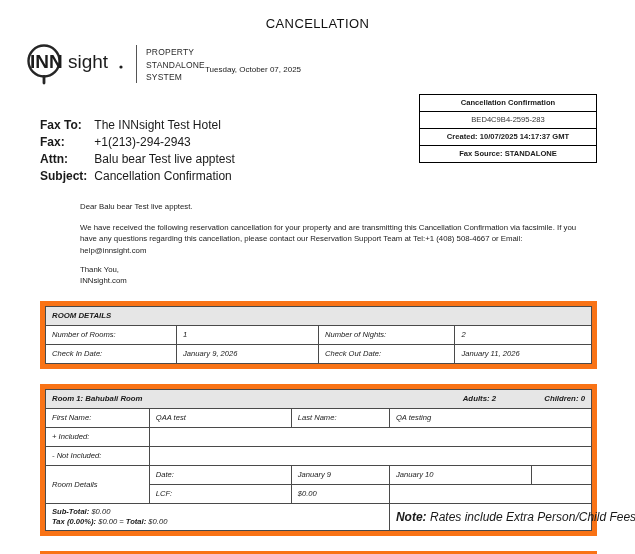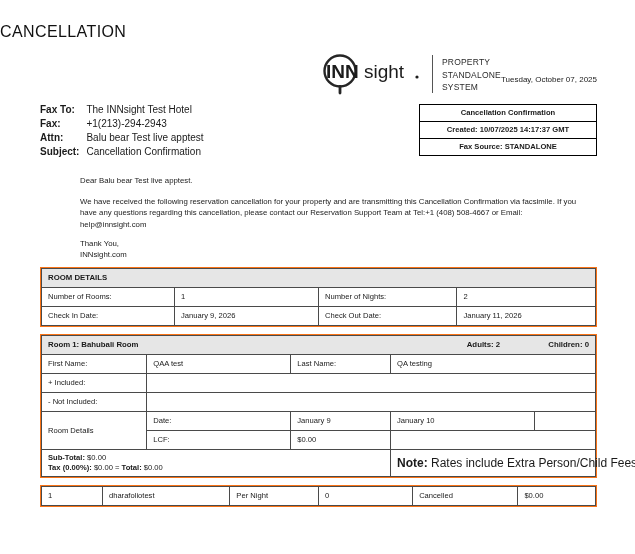--- a/index.html
+++ b/index.html
@@ -12,31 +12,31 @@
     height: 554px;
     font-family: "Liberation Sans", sans-serif;
     color: #1a1a1a;
     font-size: 8px;
     overflow: hidden;
     position: relative;
   }
 
   
   .doc-title {
-    text-align: left;
-    font-size: 16px;
+    text-align: center;
+    font-size: 13px;
     letter-spacing: 0.4px;
-    padding-top: 23px;
+    padding-top: 16px;
     color: #111;
   }
 
   .header-row {
     display: flex;
     align-items: flex-start;
-    justify-content: flex-end;
+    justify-content: flex-start;
     padding: 12px 38px 0 20px;
   }
 
   
   .logo-block {
     display: flex;
     align-items: center;
   }
   .logo-mark {
     position: relative;
@@ -68,21 +68,22 @@
 
   
   .meta-row {
     display: flex;
     justify-content: space-between;
     align-items: flex-start;
     padding: 9px 38px 0 40px;
   }
   .fax-table {
     border-collapse: collapse;
-    font-size: 10px;
+    font-size: 12px;
+    margin-top: 24px;
   }
   .fax-table td {
     padding: 0 0 3px 0;
     vertical-align: top;
     white-space: nowrap;
   }
   .fax-label {
     font-weight: bold;
     padding-right: 7px !important;
   }
@@ -111,23 +112,24 @@
     color: #222;
     margin-left: 40px;
   }
   .body-text p { margin: 0 0 9px 0; }
   .body-text p:last-child { margin-bottom: 0; }
   .email-bold { font-weight: normal; }
   .thanks-line { line-height: 10.5px; }
 
   
   .panel {
-    margin: 0 38px 0 40px;
-    border: 1px solid #f97316;
+    margin: 8px 38px 0 40px;
+    border: 5px solid #f97316;
     box-sizing: border-box;
+    font-style: italic;
   }
   .grid {
     width: 100%;
     border-collapse: collapse;
     table-layout: fixed;
     font-size: 7.6px;
   }
   .grid td {
     border: 1px solid #4a4a4a;
     padding: 4px 6px;
@@ -207,20 +209,21 @@
       </tr>
       <tr>
         <td class="fax-label">Subject:</td>
         <td>Cancellation Confirmation</td>
       </tr>
     </tbody>
   </table>
 
   <div class="conf-box">
     <div class="cell conf-bold">Cancellation Confirmation</div>
+    <div class="cell conf-plain">BED4C9B4-2595-283</div>
     <div class="cell conf-bold">Created: 10/07/2025 14:17:37 GMT</div>
     <div class="cell conf-bold">Fax Source: STANDALONE</div>
   </div>
 </div>
 
 <div class="body-text">
   <p>Dear Balu bear Test live apptest.</p>
   <p>
     <span>We have received the following reservation cancellation for your property and are transmitting this Cancellation Confirmation via facsimile. If you have any questions regarding this cancellation, please contact our Reservation Support Team at Tel:+1 (408) 508-4667 or Email:</span>
     <br>

